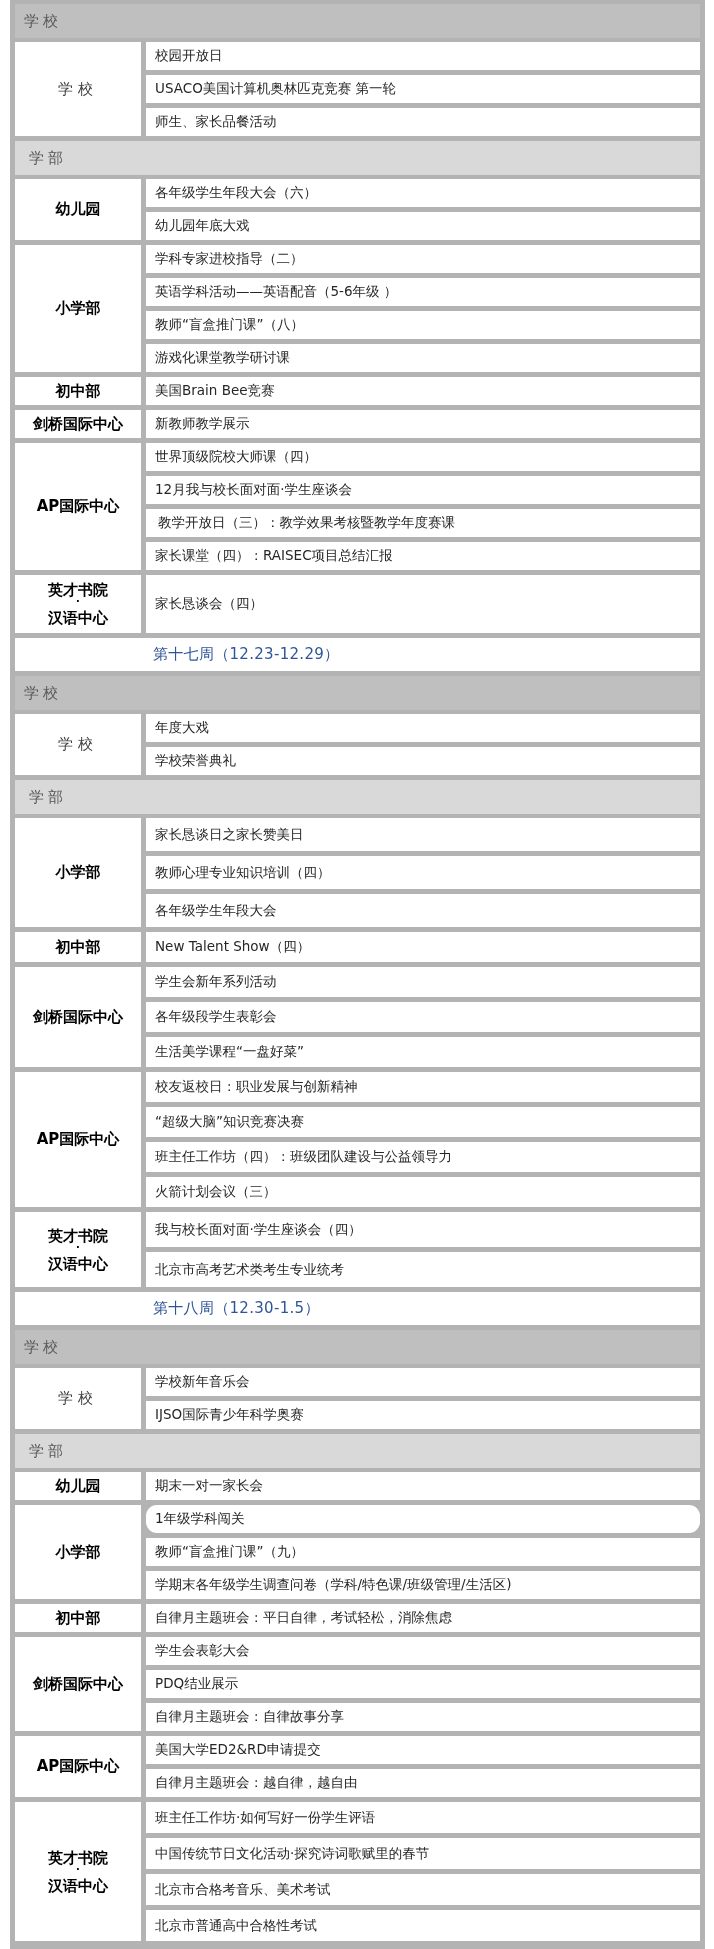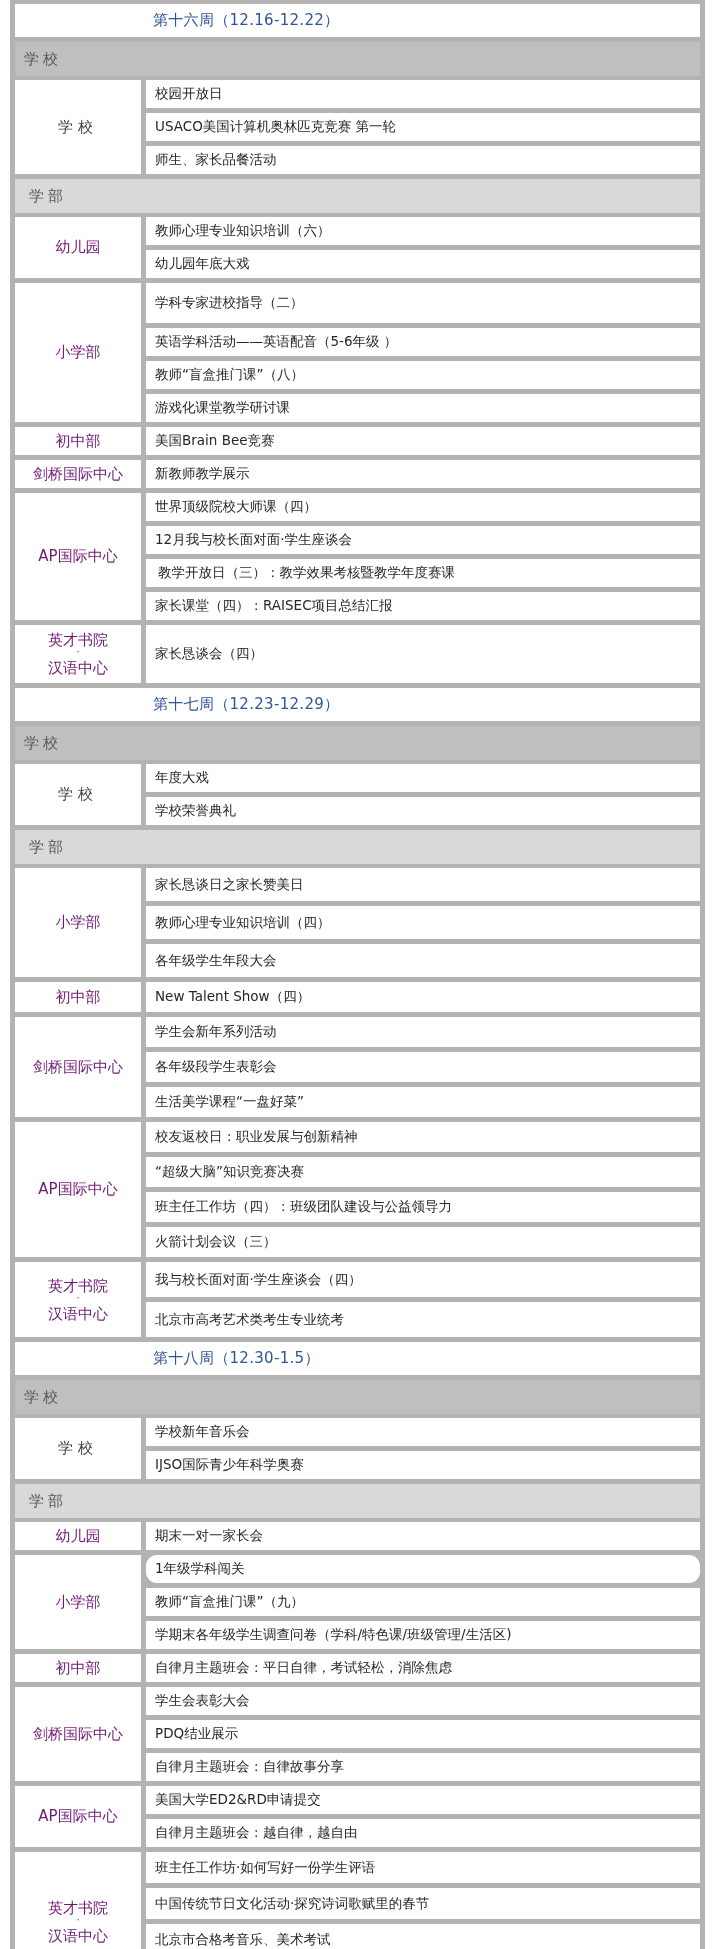--- a/index.html
+++ b/index.html
@@ -11,58 +11,55 @@
   .week-header { background: #ffffff; height: 33px; margin-bottom: 5px; position: relative; }
   .week-title { position: absolute; left: 138px; top: 0; line-height: 33px; font-size: 15px;
                 color: #2f5597; letter-spacing: 0.3px; }
   .section-header { height: 34px; margin-bottom: 4px; line-height: 34px; padding-left: 9px;
                     font-size: 15px; color: #595959; letter-spacing: 4px; }
   .section-school { background: #bfbfbf; }
   .section-dept { background: #d9d9d9; padding-left: 14px; }
   .group { display: flex; margin-bottom: 5px; }
   .group-label { width: 126px; background: #ffffff; margin-right: 5px; display: flex;
                  align-items: center; justify-content: center; text-align: center;
-                 font-size: 15px; color: #701a75; font-weight: normal; flex-shrink: 0; }
+                 font-size: 15px; color: #000000; font-weight: bold; flex-shrink: 0; }
   .group-label.plain { font-weight: normal; color: #404040; letter-spacing: 5px; }
   .group-label .two-line { line-height: 20px; }
   .group-label .dot { display: block; font-size: 10px; line-height: 4px; height: 8px; }
   .items { flex: 1; display: flex; flex-direction: column; }
   .item { background: #ffffff; margin-bottom: 5px; display: flex; align-items: center;
           padding-left: 9px; font-size: 13.5px; color: #262626; white-space: nowrap; }
   .item:last-child { margin-bottom: 0; }
 </style>
 </head>
 <body>
 
 <div id="frame"></div>
 <div id="content">
-    <div class="week-header">
-      <div class="week-title">第十六周（12.16-12.22）</div>
-    </div>
     <div class="section-header section-school">学校</div>
     <div class="group">
       <div class="group-label plain">学校</div>
       <div class="items">
         <div class="item" style="height: 28px;">校园开放日</div>
         <div class="item" style="height: 28px;">USACO美国计算机奥林匹克竞赛 第一轮</div>
         <div class="item" style="height: 28px;">师生、家长品餐活动</div>
       </div>
     </div>
     <div class="section-header section-dept">学部</div>
     <div class="group">
       <div class="group-label">幼儿园</div>
       <div class="items">
-        <div class="item" style="height: 28px;">教师心理专业知识培训（六）</div>
+        <div class="item" style="height: 28px;">各年级学生年段大会（六）</div>
         <div class="item" style="height: 28px;">幼儿园年底大戏</div>
       </div>
     </div>
     <div class="group">
       <div class="group-label">小学部</div>
       <div class="items">
-        <div class="item" style="height: 40px;">学科专家进校指导（二）</div>
+        <div class="item" style="height: 28px;">学科专家进校指导（二）</div>
         <div class="item" style="height: 28px;">英语学科活动——英语配音（5-6年级 ）</div>
         <div class="item" style="height: 28px;">教师“盲盒推门课”（八）</div>
         <div class="item" style="height: 28px;">游戏化课堂教学研讨课</div>
       </div>
     </div>
     <div class="group">
       <div class="group-label">初中部</div>
       <div class="items">
         <div class="item" style="height: 28px;">美国Brain Bee竞赛</div>
       </div>

